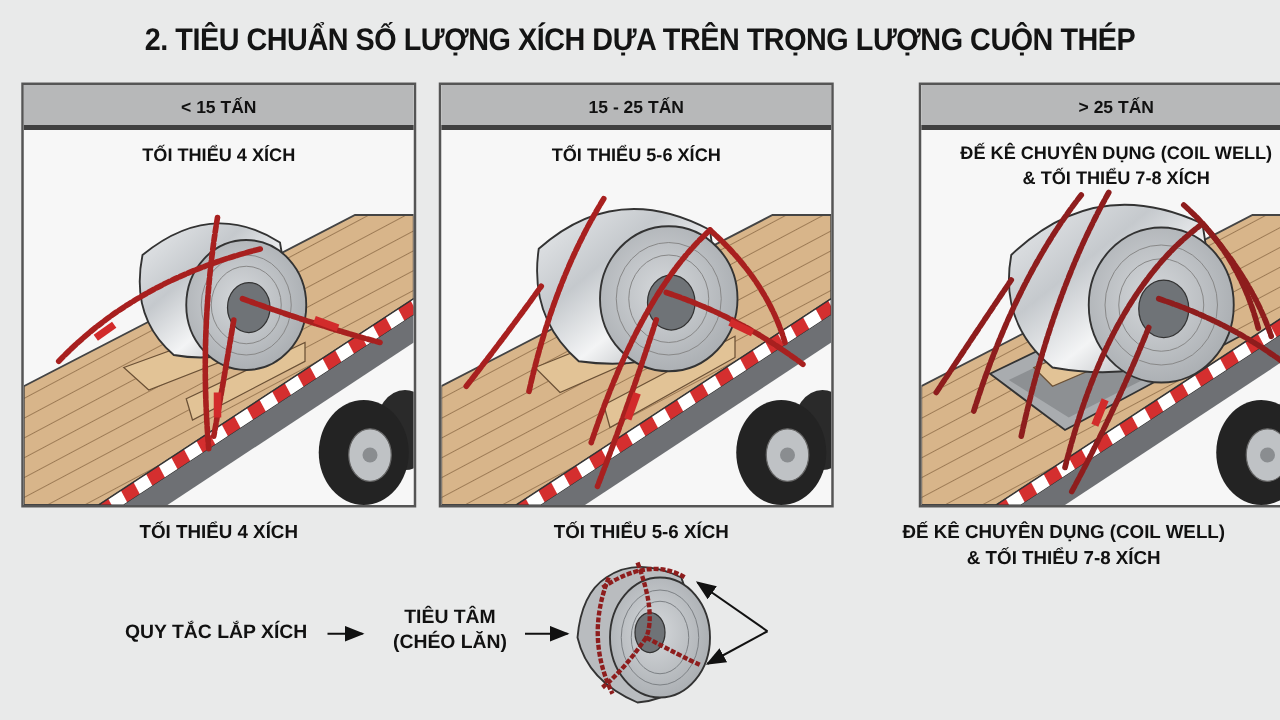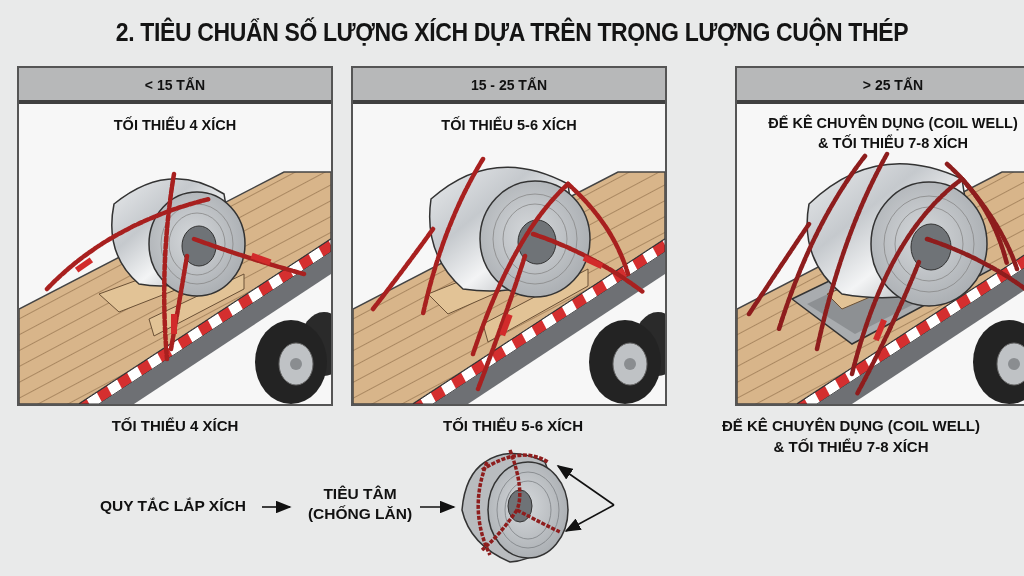--- a/index.html
+++ b/index.html
@@ -187,21 +187,21 @@
   <div>TỐI THIỂU 5-6 XÍCH</div>
 </div>
 <div class="caption" style="left:693px;">
   <div>ĐẾ KÊ CHUYÊN DỤNG (COIL WELL)</div>
   <div>&amp; TỐI THIỂU 7-8 XÍCH</div>
 </div>
 
 <div class="rule-text" style="left:100px; top:496px;">QUY TẮC LẮP XÍCH</div>
 <div class="rule-text" style="left:298px; top:484px; width:124px;">
   <div>TIÊU TÂM</div>
-  <div>(CHỐNG LĂN)</div>
+  <div>(CHÉO LĂN)</div>
 </div>
 <div class="rule-text" style="left:618px; top:487px; width:250px;">
 </div>
 
 <svg class="arrows" width="1024" height="576" viewBox="0 0 1024 576">
   <defs>
     <marker id="ah" markerWidth="10" markerHeight="8" refX="9" refY="4" orient="auto">
       <polygon points="0,0 10,4 0,8" fill="#111"></polygon>
     </marker>
   </defs>

